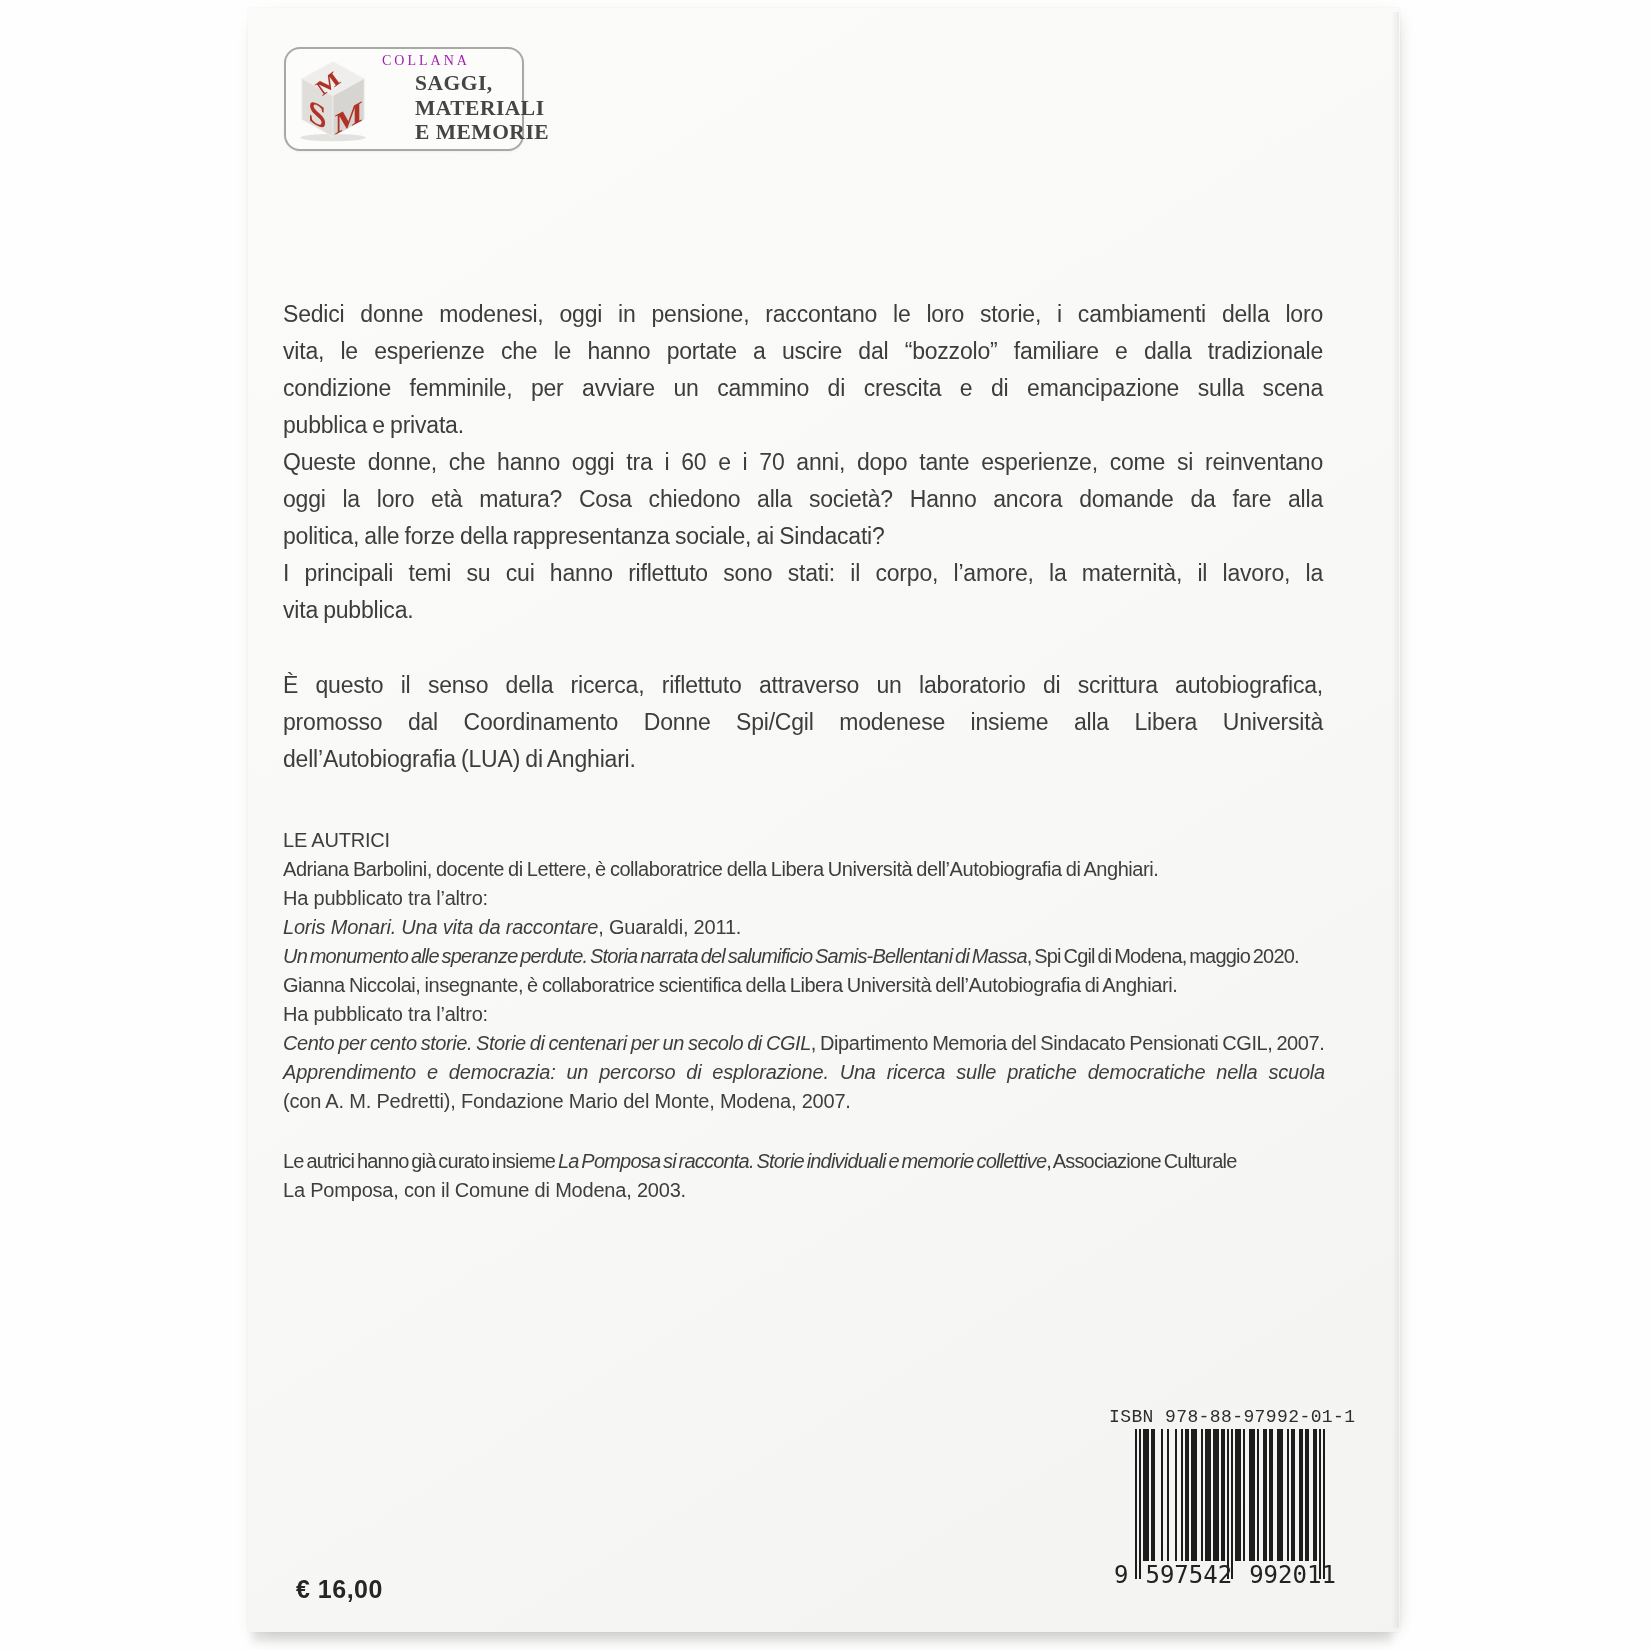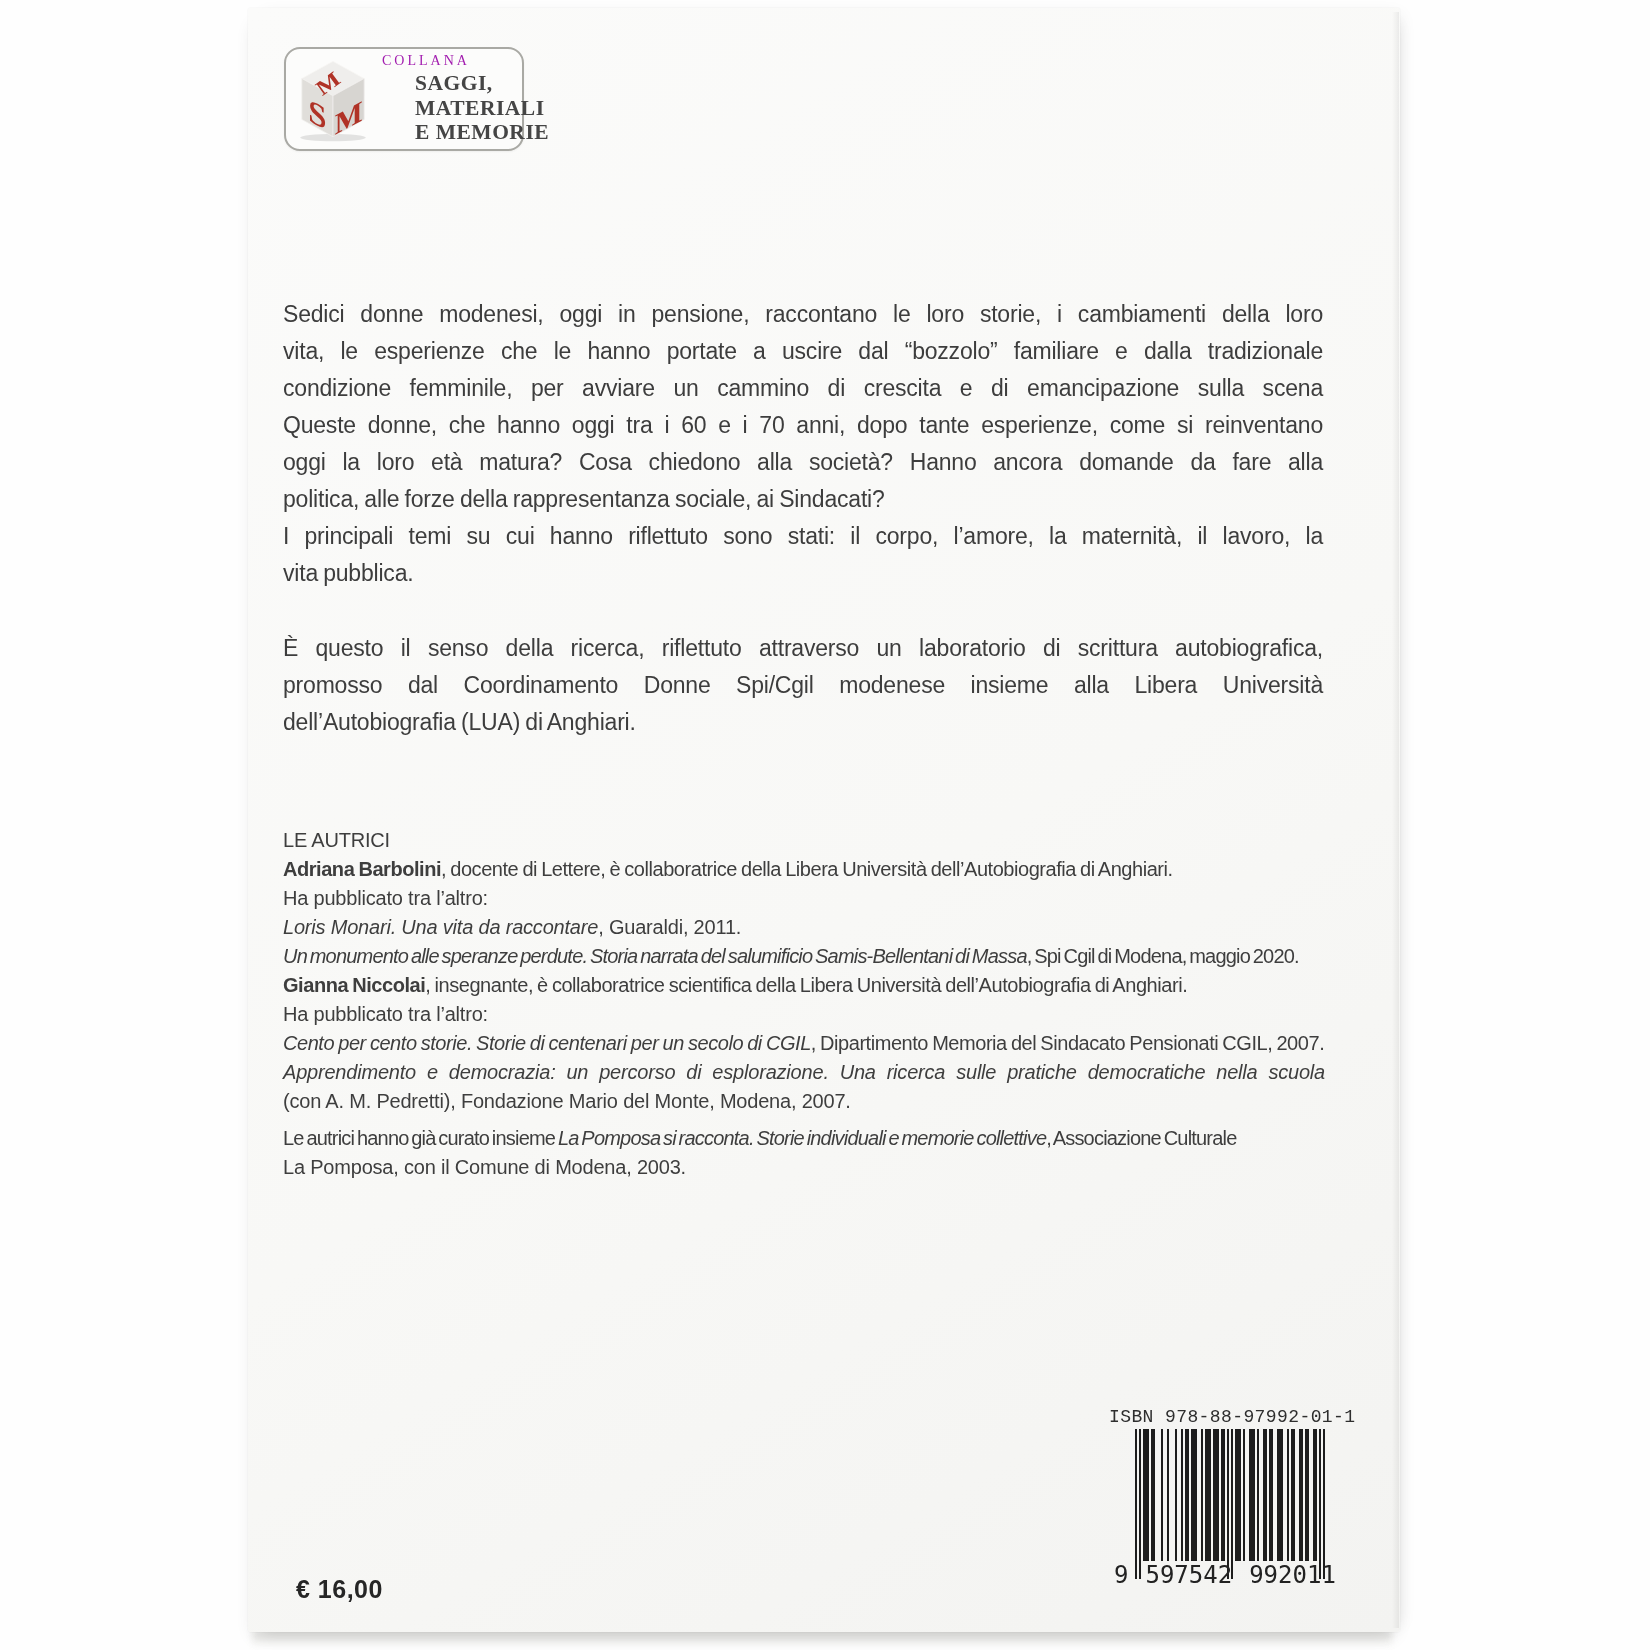--- a/index.html
+++ b/index.html
@@ -50,21 +50,21 @@
   }
   .authors{
     position:absolute;left:35px;top:818px;width:1042px;
     font-size:20px;line-height:29px;color:#3e3e3e;letter-spacing:-.2px;
   }
   .tline{min-height:1em;}
   .just{text-align:justify;text-align-last:justify;}
   .nw{white-space:nowrap;}
   .sq1{letter-spacing:-.45px;word-spacing:-1px;}
   .sq2{letter-spacing:-.8px;word-spacing:-2px;}
-  .seg-b{font-weight:bold;}
+  .seg-b{font-weight:normal;}
   .seg-i{font-style:italic;}
   
   .isbn{
     position:absolute;left:861px;top:1399px;
     font-family:"Liberation Mono",monospace;font-size:18px;letter-spacing:.4px;
     color:#2e2e2e;white-space:nowrap;
   }
   .bars{position:absolute;left:887px;top:1421px;display:flex;align-items:flex-start;}
   .m{flex:0 0 2px;height:132px;}
   .m.on{background:#1d1d1d;}
@@ -103,20 +103,21 @@
         <div class="series-line">SAGGI,</div>
         <div class="series-line">MATERIALI</div>
         <div class="series-line">E MEMORIE</div>
       </div>
     </div>
 
     <div class="synopsis" id="synopsis">
         <div class="tline just"><span class="seg-r">Sedici donne modenesi, oggi in pensione, raccontano le loro storie, i cambiamenti della loro</span></div>
         <div class="tline just"><span class="seg-r">vita, le esperienze che le hanno portate a uscire dal “bozzolo” familiare e dalla tradizionale</span></div>
         <div class="tline just"><span class="seg-r">condizione femminile, per avviare un cammino di crescita e di emancipazione sulla scena</span></div>
+        <div class="tline"><span class="seg-r">pubblica e privata.</span></div>
         <div class="tline just"><span class="seg-r">Queste donne, che hanno oggi tra i 60 e i 70 anni, dopo tante esperienze, come si reinventano</span></div>
         <div class="tline just"><span class="seg-r">oggi la loro età matura? Cosa chiedono alla società? Hanno ancora domande da fare alla</span></div>
         <div class="tline"><span class="seg-r">politica, alle forze della rappresentanza sociale, ai Sindacati?</span></div>
         <div class="tline just"><span class="seg-r">I principali temi su cui hanno riflettuto sono stati: il corpo, l’amore, la maternità, il lavoro, la</span></div>
         <div class="tline"><span class="seg-r">vita pubblica.</span></div>
         <div class="tline just" style="margin-top: 38px;"><span class="seg-r">È questo il senso della ricerca, riflettuto attraverso un laboratorio di scrittura autobiografica,</span></div>
         <div class="tline just"><span class="seg-r">promosso dal Coordinamento Donne Spi/Cgil modenese insieme alla Libera Università</span></div>
         <div class="tline"><span class="seg-r">dell’Autobiografia (LUA) di Anghiari.</span></div>
       </div>
 
@@ -124,21 +125,21 @@
         <div class="tline"><span class="seg-r">LE AUTRICI</span></div>
         <div class="tline nw sq1"><span class="seg-b">Adriana Barbolini</span><span class="seg-r">, docente di Lettere, è collaboratrice della Libera Università dell’Autobiografia di Anghiari.</span></div>
         <div class="tline"><span class="seg-r">Ha pubblicato tra l’altro:</span></div>
         <div class="tline"><span class="seg-i">Loris Monari. Una vita da raccontare</span><span class="seg-r">, Guaraldi, 2011.</span></div>
         <div class="tline nw sq2"><span class="seg-i">Un monumento alle speranze perdute. Storia narrata del salumificio Samis-Bellentani di Massa</span><span class="seg-r">, Spi Cgil di Modena, maggio 2020.</span></div>
         <div class="tline nw sq1"><span class="seg-b">Gianna Niccolai</span><span class="seg-r">, insegnante, è collaboratrice scientifica della Libera Università dell’Autobiografia di Anghiari.</span></div>
         <div class="tline"><span class="seg-r">Ha pubblicato tra l’altro:</span></div>
         <div class="tline nw sq1"><span class="seg-i">Cento per cento storie. Storie di centenari per un secolo di CGIL</span><span class="seg-r">, Dipartimento Memoria del Sindacato Pensionati CGIL, 2007.</span></div>
         <div class="tline just"><span class="seg-i">Apprendimento e democrazia: un percorso di esplorazione. Una ricerca sulle pratiche democratiche nella scuola</span></div>
         <div class="tline"><span class="seg-r">(con A. M. Pedretti), Fondazione Mario del Monte, Modena, 2007.</span></div>
-        <div class="tline nw sq2" style="margin-top: 8px;"><span class="seg-r">Le autrici hanno già curato insieme </span><span class="seg-i">La Pomposa si racconta. Storie individuali e memorie collettive</span><span class="seg-r">, Associazione Culturale</span></div>
+        <div class="tline nw sq2" style="margin-top: 31px;"><span class="seg-r">Le autrici hanno già curato insieme </span><span class="seg-i">La Pomposa si racconta. Storie individuali e memorie collettive</span><span class="seg-r">, Associazione Culturale</span></div>
         <div class="tline"><span class="seg-r">La Pomposa, con il Comune di Modena, 2003.</span></div>
       </div>
 
     <div class="isbn">ISBN 978-88-97992-01-1</div>
     <div class="bars" id="bars">
         <span class="m on g"></span>
         <span class="m g"></span>
         <span class="m on g"></span>
         <span class="m"></span>
         <span class="m on"></span>

